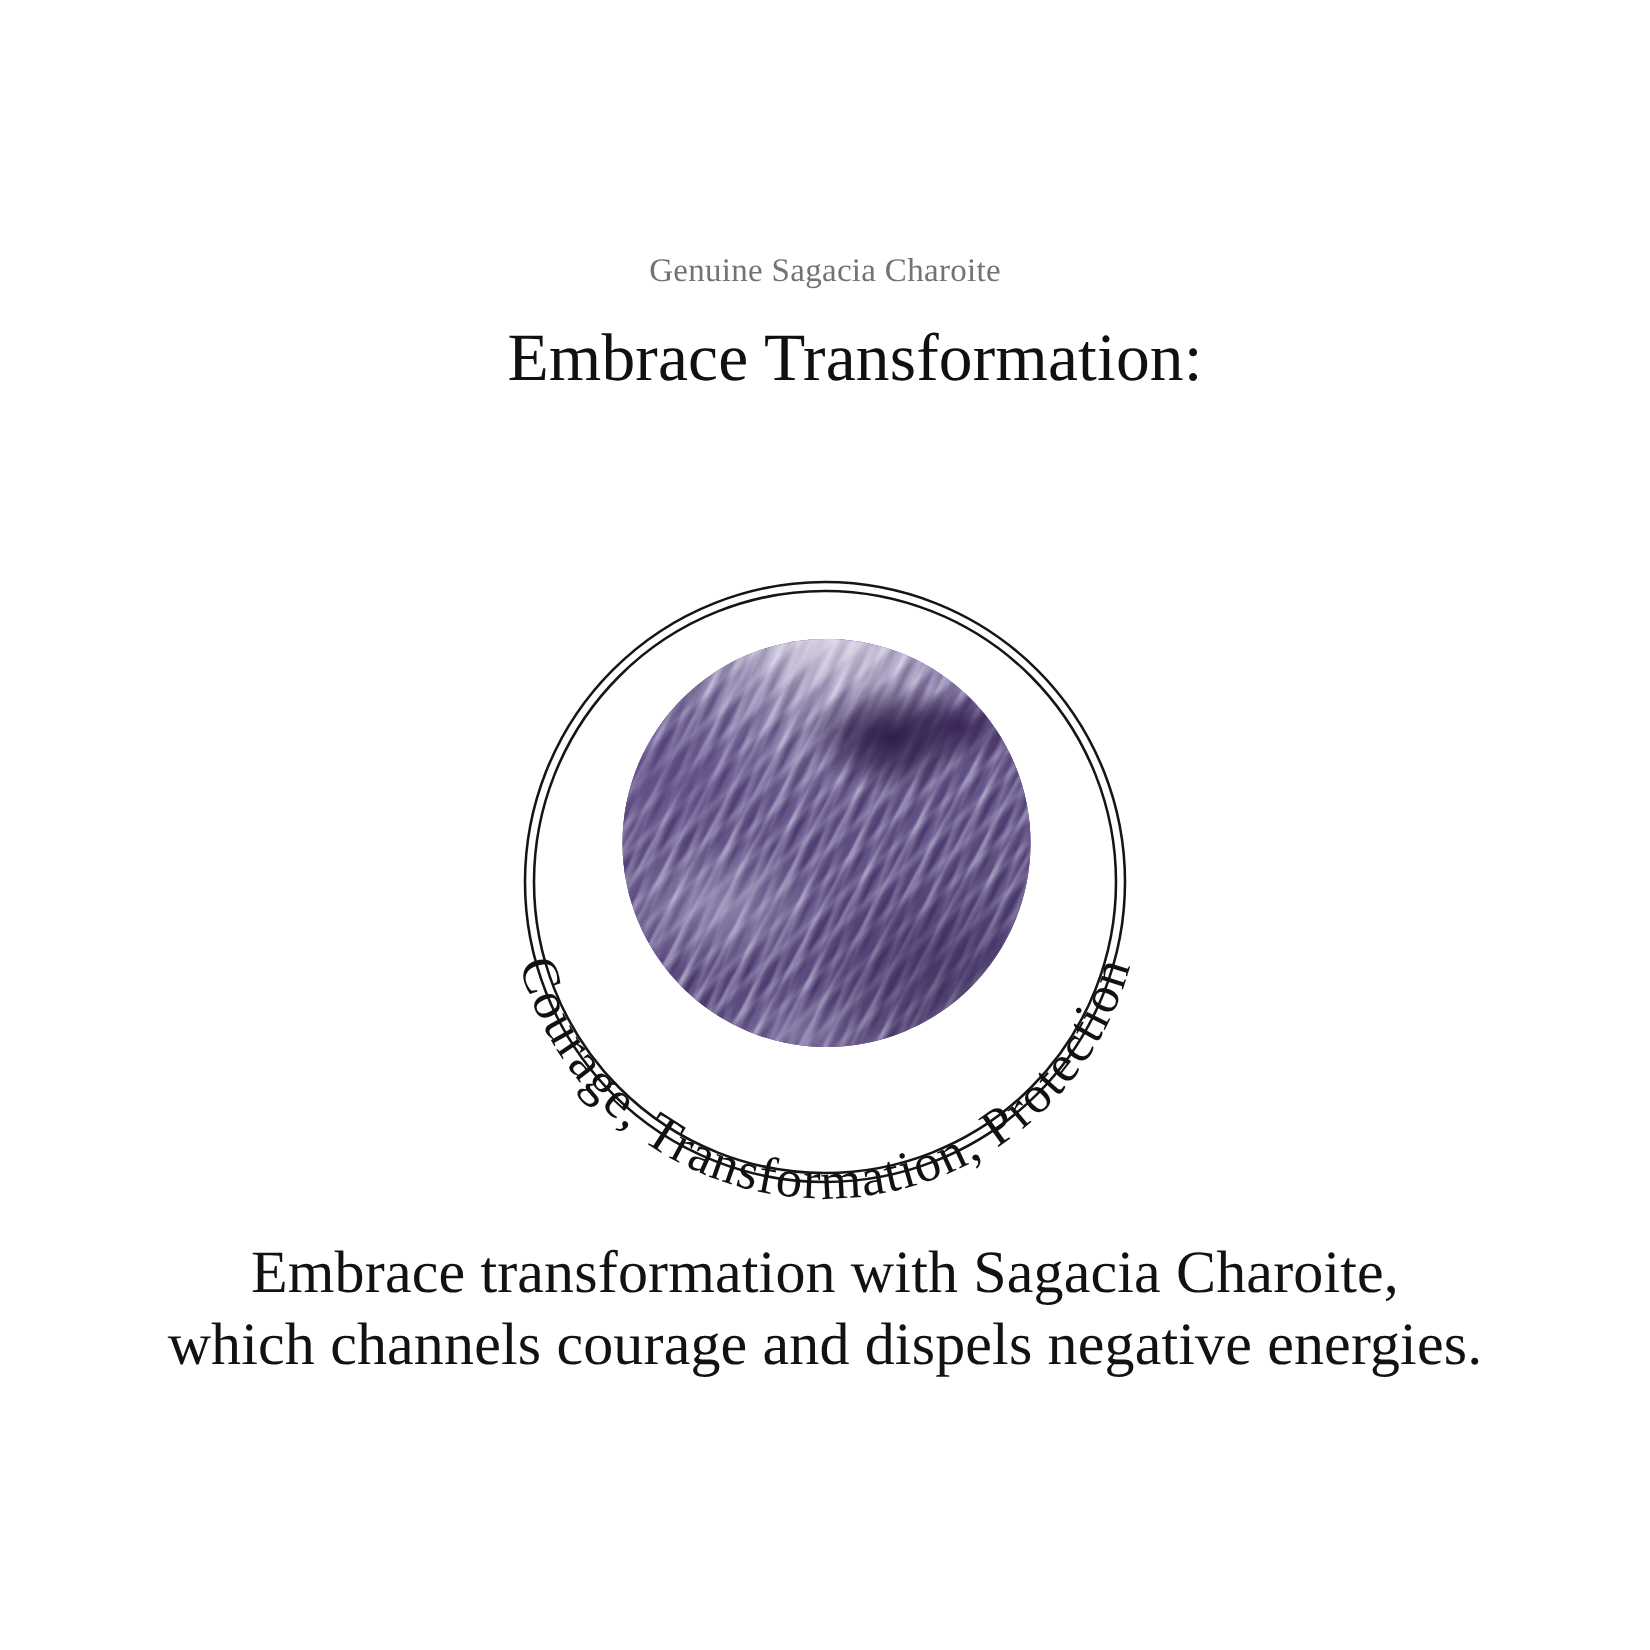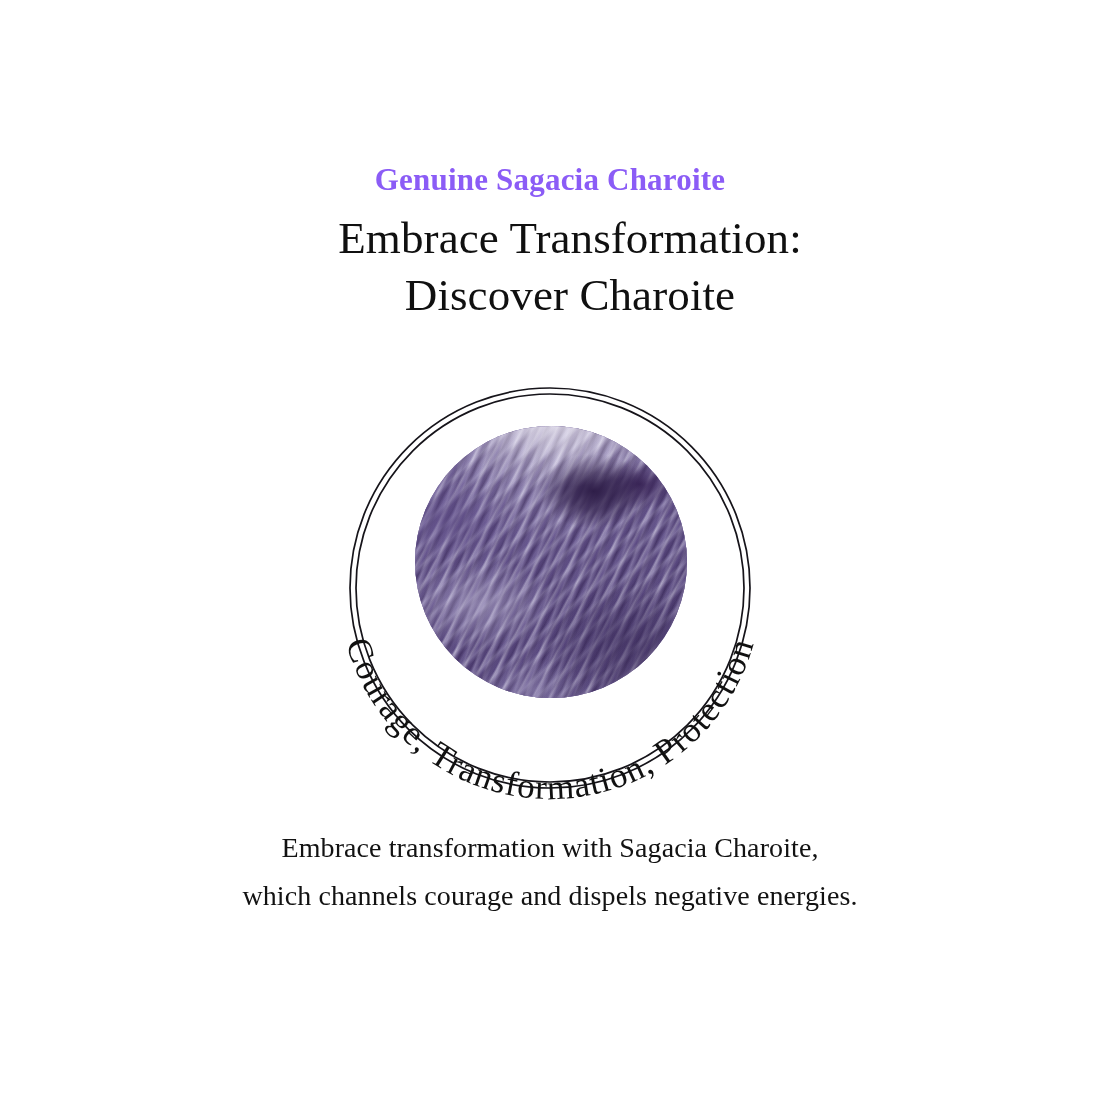--- a/index.html
+++ b/index.html
@@ -21,25 +21,25 @@
 
   
   .text-block {
     position: absolute;
     left: 0;
     top: 158px;
     width: 1100px;
     text-align: center;
   }
   .eyebrow {
-    font-size: 31px;
+    font-size: 22px;
     line-height: 44px;
     letter-spacing: 0.2px;
-    color: #8b5cf6;
-    font-weight: 700;
+    color: #737373;
+    font-weight: 400;
   }
   .headline {
     margin-top: 8px;
     margin-left: 40px;
   }
   .headline-line {
     font-size: 45px;
     line-height: 57px;
     letter-spacing: 0.1px;
     color: #101010;
@@ -147,37 +147,36 @@
 
   
   .caption {
     position: absolute;
     left: 0;
     top: 824px;
     width: 1100px;
     text-align: center;
   }
   .caption-line {
-    font-size: 28px;
+    font-size: 40px;
     line-height: 48px;
     color: #121212;
     letter-spacing: 0.1px;
     white-space: nowrap;
   }
 </style>
 </head>
 <body>
 
 <div id="card">
 
   <div class="text-block">
     <div class="eyebrow">Genuine Sagacia Charoite</div>
     <div class="headline">
       <div class="headline-line">Embrace Transformation:</div>
-      <div class="headline-line">Discover Charoite</div>
     </div>
   </div>
 
   <div class="badge">
 
     <svg class="badge-svg" viewBox="0 0 460 460">
       <defs>
         <path id="arcPath" d="M 19 230 A 211 211 0 0 0 441 230" fill="none"></path>
       </defs>
       <circle class="ring-path" cx="230" cy="230" r="200"></circle>

